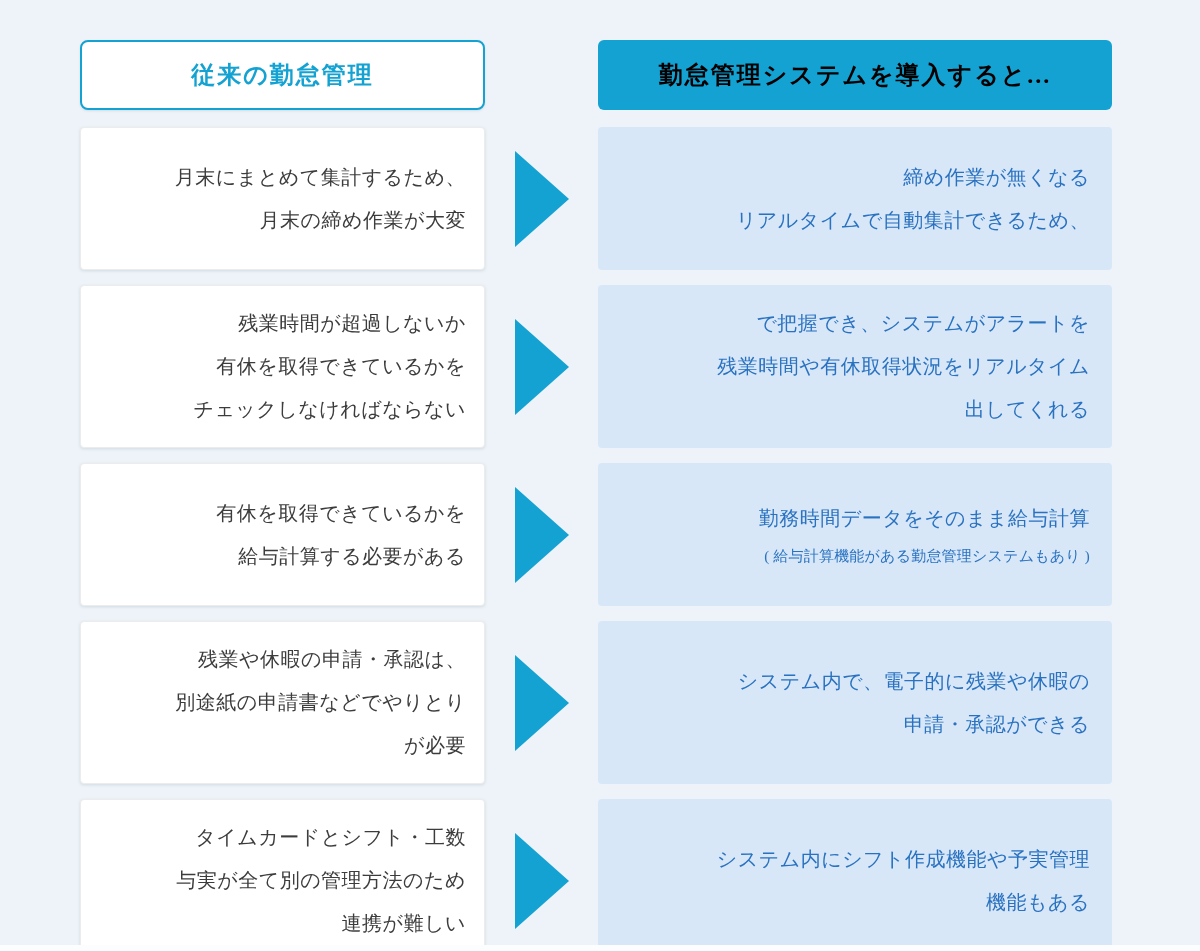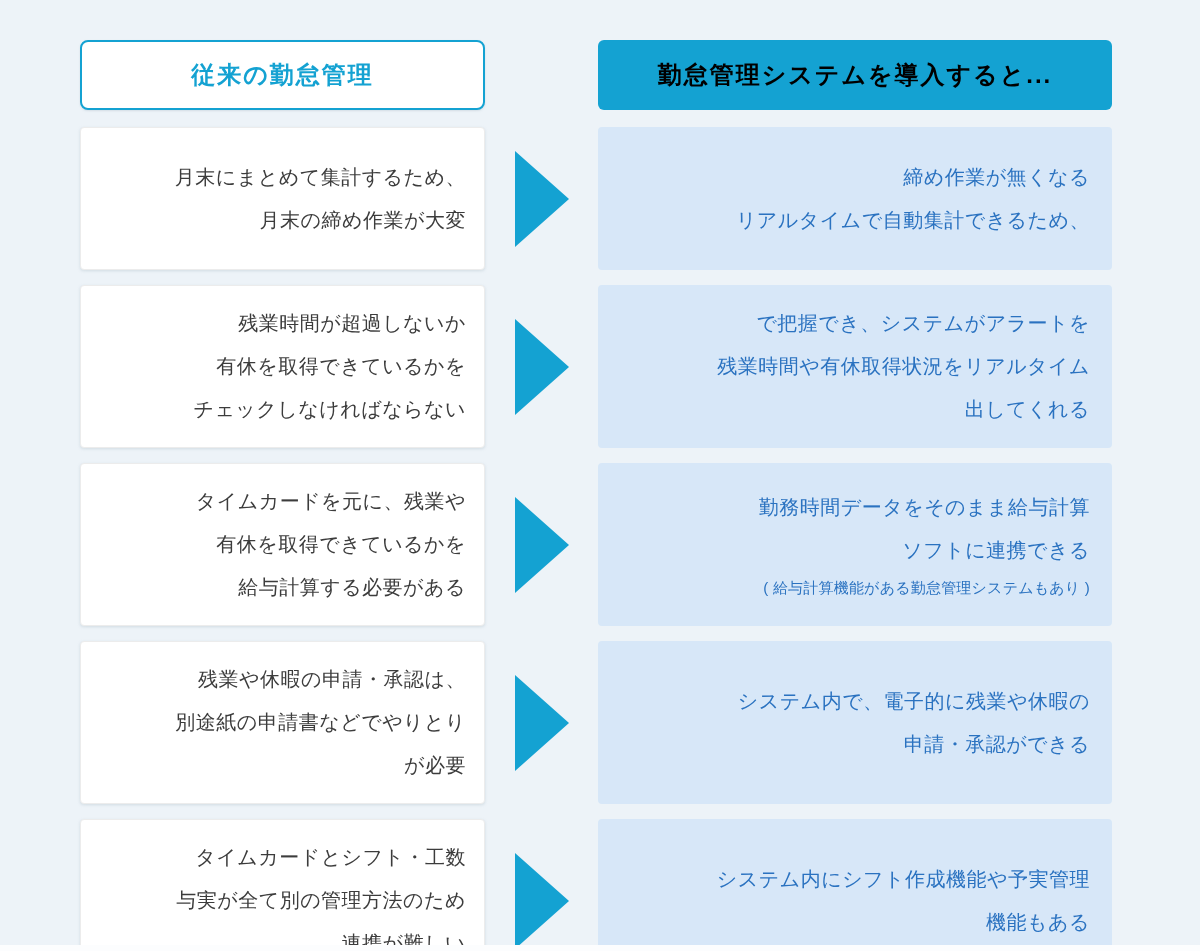--- a/index.html
+++ b/index.html
@@ -13,20 +13,21 @@
   .canvas {
     position: relative;
     box-sizing: border-box;
     width: 1200px;
     height: 951px;
     padding: 40px 88px 0 80px;
   }
   .grid {
     display: grid;
     grid-template-columns: 405px 1fr 514px;
+    font-family: Liberation Serif, serif;
   }
   .header-grid { margin-bottom: 17px; }
   .header-grid .cell {
     height: 70px;
     display: flex;
     align-items: center;
     justify-content: center;
     font-size: 24px;
     font-weight: 700;
     letter-spacing: 2px;
@@ -144,30 +145,28 @@
     </div>
     <div class="cell system-cell">
           <div class="line">で把握でき、システムがアラートを</div>
           <div class="line">残業時間や有休取得状況をリアルタイム</div>
           <div class="line">出してくれる</div>
         </div>
   </div>
 
   <div class="grid row">
     <div class="cell legacy-cell">
-          <div class="line">タイムカードを元に、残業や</div>
           <div class="line">有休を取得できているかを</div>
           <div class="line">給与計算する必要がある</div>
         </div>
     <div class="cell arrow-cell">
       <div class="arrow"></div>
     </div>
     <div class="cell system-cell">
           <div class="line">勤務時間データをそのまま給与計算</div>
-          <div class="line">ソフトに連携できる</div>
           <div class="line note">( 給与計算機能がある勤怠管理システムもあり )</div>
         </div>
   </div>
 
   <div class="grid row">
     <div class="cell legacy-cell">
           <div class="line">残業や休暇の申請・承認は、</div>
           <div class="line">別途紙の申請書などでやりとり</div>
           <div class="line">が必要</div>
         </div>

